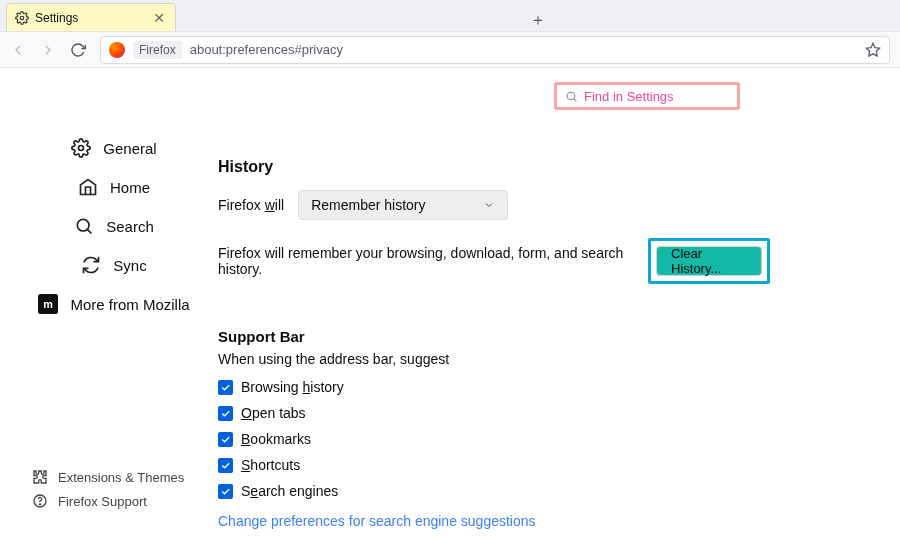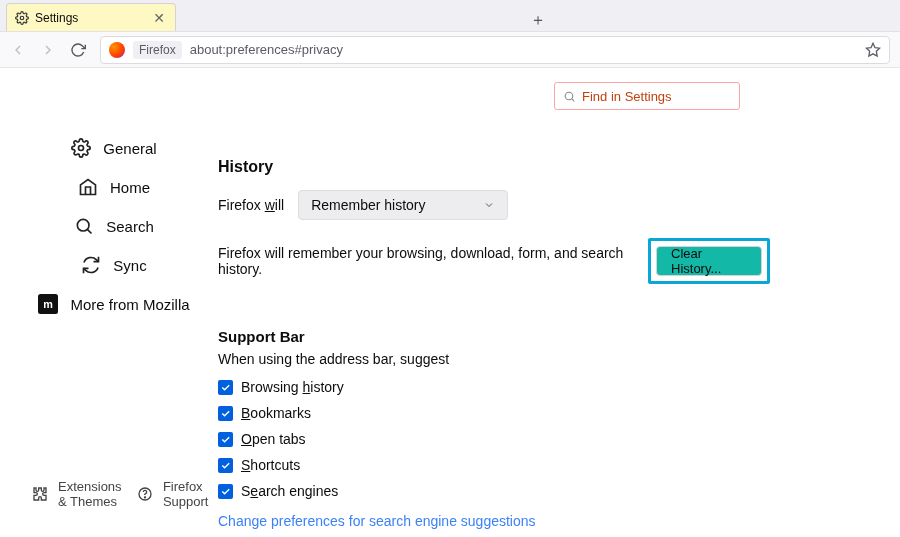--- a/index.html
+++ b/index.html
@@ -78,28 +78,28 @@
     
     .content {
       display:flex;
       padding-top:14px;
     }
     .right-col { flex:1; padding-right:20px; position:relative; }
     .search-wrap {
       display:flex; justify-content:flex-end; padding-right:140px; margin-bottom:10px;
     }
     .search-box {
-      border:1px solid #fca5a5;
+      border:3px solid #fca5a5;
       border-radius:3px;
       height:28px;
       width:186px;
       display:flex;
       align-items:center;
       padding:4px 8px;
-      color:#c2410c;
+      color:#ec4899;
       font-size:13px;
       gap:6px;
     }
     .sidebar {
       width: 210px;
       padding: 48px 14px 14px 32px;
       display:flex;
       flex-direction:column;
       gap: 3px;
     }
@@ -112,20 +112,21 @@
       cursor:pointer;
       font-size:15px;
     }
     .sidebar-item.active { color:#0060df; }
     .sidebar-item .icon { width:20px; height:20px; display:flex; align-items:center; justify-content:center; }
     .sidebar-bottom {
       position: absolute;
       left: 32px;
       bottom: 20px;
       display:flex;
+      flex-direction:column;
       gap:8px;
     }
     .sidebar-bottom .mini {
       display:flex; align-items:center; gap:10px; font-size:13px; color:#444;
     }
     .mini .icon { width:16px; height:16px; }
 
     .pane {
       padding: 38px 0 0 8px;
       max-width: 560px;
@@ -352,36 +353,36 @@
             </svg>
           </span>
         <span><span>Browsing </span><span class="underline-letter">h</span><span>istory</span></span>
       </div>
       <div class="chk-row">
         <span class="chk">
             <svg viewBox="0 0 24 24" width="11" height="11" fill="none" stroke="#fff" stroke-width="3">
               <path d="M5 12l5 5L20 7"></path>
             </svg>
           </span>
+        <span><span></span><span class="underline-letter">O</span><span>pen tabs</span></span>
+      </div>
+      <div class="chk-row">
+        <span class="chk">
+            <svg viewBox="0 0 24 24" width="11" height="11" fill="none" stroke="#fff" stroke-width="3">
+              <path d="M5 12l5 5L20 7"></path>
+            </svg>
+          </span>
         <span><span></span><span class="underline-letter">B</span><span>ookmarks</span></span>
       </div>
       <div class="chk-row">
         <span class="chk">
             <svg viewBox="0 0 24 24" width="11" height="11" fill="none" stroke="#fff" stroke-width="3">
               <path d="M5 12l5 5L20 7"></path>
             </svg>
           </span>
-        <span><span></span><span class="underline-letter">O</span><span>pen tabs</span></span>
-      </div>
-      <div class="chk-row">
-        <span class="chk">
-            <svg viewBox="0 0 24 24" width="11" height="11" fill="none" stroke="#fff" stroke-width="3">
-              <path d="M5 12l5 5L20 7"></path>
-            </svg>
-          </span>
         <span><span></span><span class="underline-letter">S</span><span>hortcuts</span></span>
       </div>
       <div class="chk-row">
         <span class="chk">
             <svg viewBox="0 0 24 24" width="11" height="11" fill="none" stroke="#fff" stroke-width="3">
               <path d="M5 12l5 5L20 7"></path>
             </svg>
           </span>
         <span><span>S</span><span class="underline-letter">e</span><span>arch engines</span></span>
       </div>

